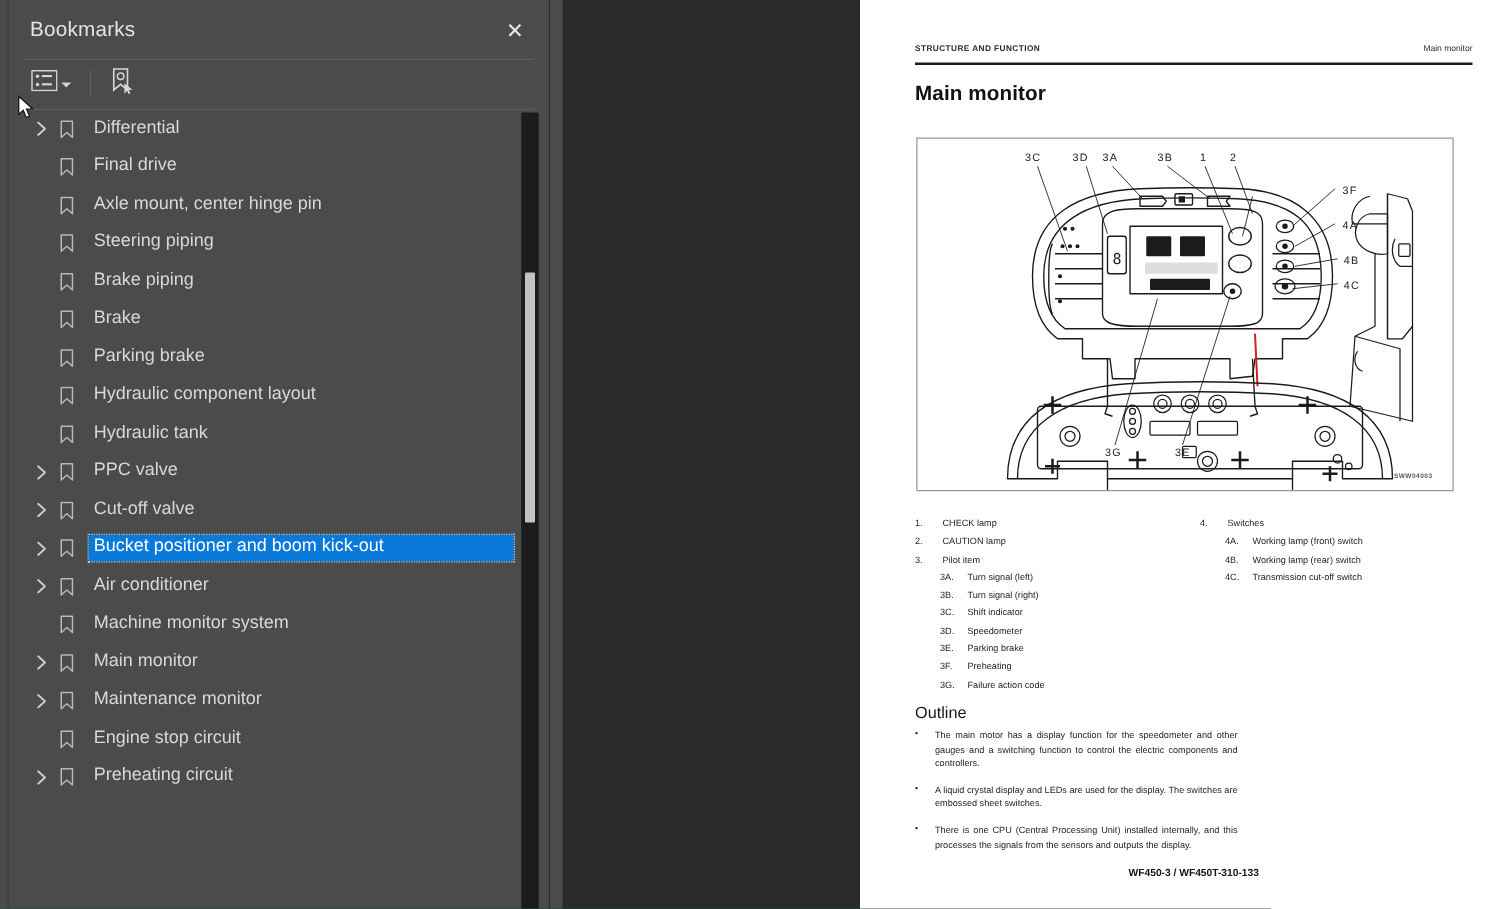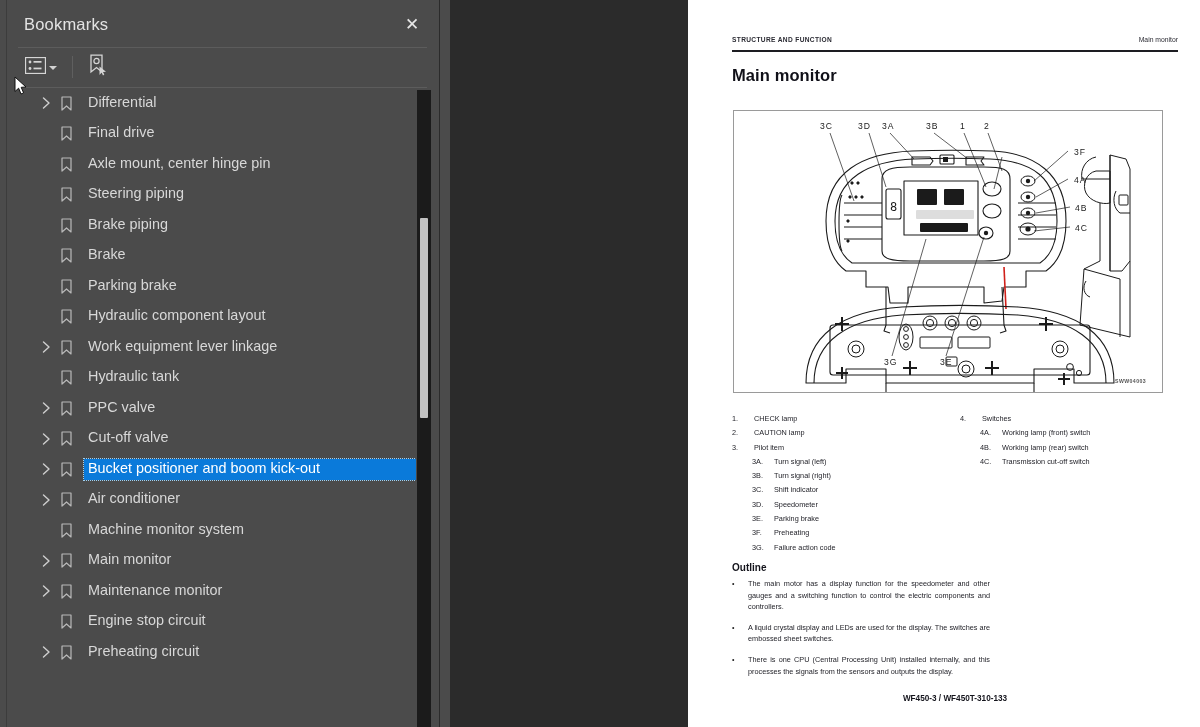--- a/index.html
+++ b/index.html
@@ -52,21 +52,21 @@
     position: absolute; left: 18px; right: 12px; top: 87px; height: 1px; background: #5c5c5c;
   }
 
   
   .bm-list {
     position: absolute; left: 6px; top: 88px; width: 410px; bottom: 0;
     overflow: hidden;
   }
   .bm-row {
     position: relative; height: 30.5px; display: flex; align-items: center;
-    padding-left: 32px; cursor: pointer;
+    padding-left: 19px; cursor: pointer;
   }
   .bm-row .twisty {
     width: 16px; height: 16px; display: flex; align-items: center; justify-content: center;
     flex: 0 0 16px; margin-right: 2px;
   }
   .bm-row .twisty svg { display: block; }
   .bm-row .bkicon { flex: 0 0 20px; display: flex; align-items: center; justify-content: center; margin-right: 8px; }
   .bm-label {
     color: #d8d8d8; font-size: 14.4px; white-space: nowrap;
     padding: 2px 4px 3px 4px; line-height: 1.1;
@@ -143,21 +143,21 @@
     display: flex; gap: 0;
   }
   .legend-col { font-size: 7.3px; line-height: 14.3px; color: #1d1d24; }
   .legend-col.c1 { width: 228px; }
   .legend-col.c2 { width: 212px; }
   .li { display: flex; }
   .li .n { width: 22px; flex: 0 0 22px; }
   .li .t { flex: 1; }
   .li.sub .n { width: 22px; flex: 0 0 22px; margin-left: 20px; }
   .outline-sec { position: absolute; left: 44px; top: 562px; width: 258px; }
-  .outline-title { font-size: 10px; font-weight: bold; color: #14141c; margin-bottom: 5px; }
+  .outline-title { font-size: 13px; font-weight: normal; color: #14141c; margin-bottom: 5px; }
   .bullet-row { display: flex; margin-bottom: 9px; }
   .bullet-row .dot { flex: 0 0 16px; font-size: 7px; line-height: 11.6px; }
   .bullet-row .txt {
     flex: 1; font-size: 7.3px; line-height: 11.6px; text-align: justify; color: #1d1d24;
   }
 
   .pg-foot {
     position: absolute; left: 44px; right: 22px; top: 694px;
     display: flex; justify-content: center;
     font-size: 8.2px; font-weight: bold; color: #14141c;
@@ -274,33 +274,20 @@
           <span class="bm-label">Parking brake</span>
         </div>
         <div class="bm-row">
           <span class="twisty"></span>
           <span class="bkicon">
             <svg width="11" height="15" viewBox="0 0 11 15">
               <path d="M1 1 H10 V14 L5.5 10 L1 14 Z" fill="none" stroke="#b9b9b9" stroke-width="1.2" stroke-linejoin="round"></path>
             </svg>
           </span>
           <span class="bm-label">Hydraulic component layout</span>
-        </div>
-        <div class="bm-row">
-          <span class="twisty">
-            <svg width="9" height="12" viewBox="0 0 9 12">
-              <path d="M1.5 1 L7 6 L1.5 11" fill="none" stroke="#cfcfcf" stroke-width="1.4" stroke-linecap="round" stroke-linejoin="round"></path>
-            </svg>
-          </span>
-          <span class="bkicon">
-            <svg width="11" height="15" viewBox="0 0 11 15">
-              <path d="M1 1 H10 V14 L5.5 10 L1 14 Z" fill="none" stroke="#b9b9b9" stroke-width="1.2" stroke-linejoin="round"></path>
-            </svg>
-          </span>
-          <span class="bm-label">Work equipment lever linkage</span>
         </div>
         <div class="bm-row">
           <span class="twisty"></span>
           <span class="bkicon">
             <svg width="11" height="15" viewBox="0 0 11 15">
               <path d="M1 1 H10 V14 L5.5 10 L1 14 Z" fill="none" stroke="#b9b9b9" stroke-width="1.2" stroke-linejoin="round"></path>
             </svg>
           </span>
           <span class="bm-label">Hydraulic tank</span>
         </div>

